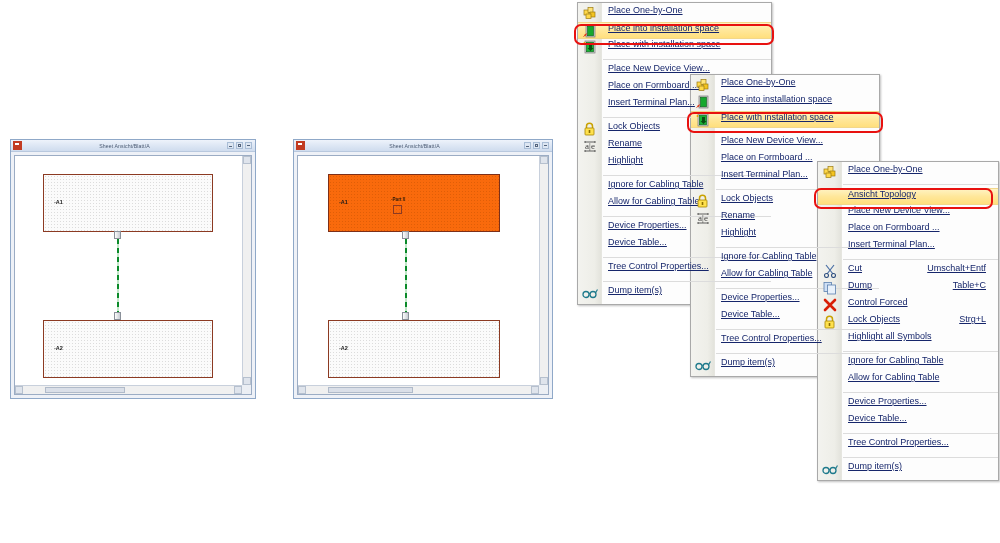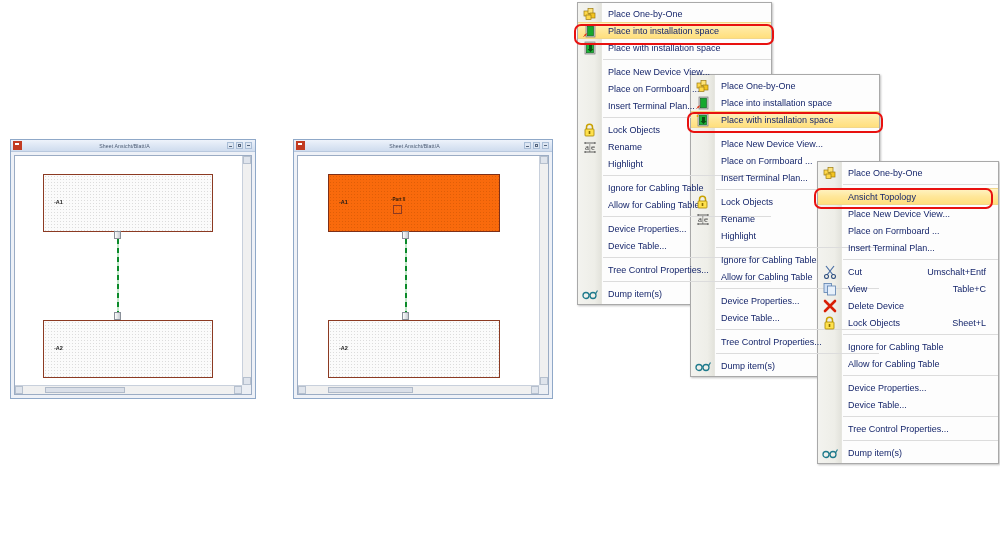--- a/index.html
+++ b/index.html
@@ -166,26 +166,27 @@
     padding:2px 0;
   }
   .menu .gutter{
     position:absolute;left:0;top:0;bottom:0;width:23px;
     background:linear-gradient(to right,#f3f3ef 0%, #eeeee8 72%, #e3e3dc 100%);
     border-right:1px solid #e6e6e0;
   }
   .mi{
     position:relative;
     display:flex;
-    align-items:center;
+    align-items:flex-start;
     height:17px;
     padding-left:23px;
     box-sizing:border-box;
     white-space:nowrap;
     z-index:2;
+    text-decoration:underline;
   }
   .mi .mi-label{
     padding-left:7px;
     flex:1;
     overflow:hidden;
     text-overflow:clip;
   }
   .mi .mi-accel{
     padding-right:12px;
     color:#16266b;
@@ -563,41 +564,44 @@
         <span class="mi-label">Cut</span>
         <span class="mi-accel">Umschalt+Entf</span>
       </div>
       <div class="mi">
         <span class="ic">
           <svg width="14" height="14" viewBox="0 0 14 14">
             <rect x="1" y="1.5" width="7.5" height="9" fill="#cfe0f5" stroke="#5a7fae" stroke-width="0.8"></rect>
             <rect x="4.5" y="4" width="8" height="9" fill="#e8f1fb" stroke="#5a7fae" stroke-width="0.8"></rect>
           </svg>
         </span>
-        <span class="mi-label">View</span>
+        <span class="mi-label">Dump</span>
         <span class="mi-accel">Table+C</span>
       </div>
       <div class="mi">
         <span class="ic">
           <svg width="14" height="14" viewBox="0 0 14 14">
             <path d="M2 2 L12 12 M12 2 L2 12" stroke="#d81e05" stroke-width="2.6" stroke-linecap="round"></path>
           </svg>
         </span>
-        <span class="mi-label">Delete Device</span>
+        <span class="mi-label">Control Forced</span>
       </div>
       <div class="mi">
         <span class="ic">
           <svg width="13" height="14" viewBox="0 0 13 14">
             <path d="M3.5 6 V4.2 A3 3 0 0 1 9.5 4.2 V6" fill="none" stroke="#c9a200" stroke-width="1.5"></path>
             <rect x="2" y="6" width="9" height="7" rx="0.8" fill="#ffe14d" stroke="#a58400" stroke-width="0.8"></rect>
             <rect x="5.7" y="8" width="1.6" height="3" fill="#8a6d00"></rect>
           </svg>
         </span>
         <span class="mi-label">Lock Objects</span>
-        <span class="mi-accel">Sheet+L</span>
+        <span class="mi-accel">Strg+L</span>
+      </div>
+      <div class="mi">
+        <span class="mi-label">Highlight all Symbols</span>
       </div>
       <div class="sep"></div>
       <div class="mi">
         <span class="mi-label">Ignore for Cabling Table</span>
       </div>
       <div class="mi">
         <span class="mi-label">Allow for Cabling Table</span>
       </div>
       <div class="sep"></div>
       <div class="mi">

